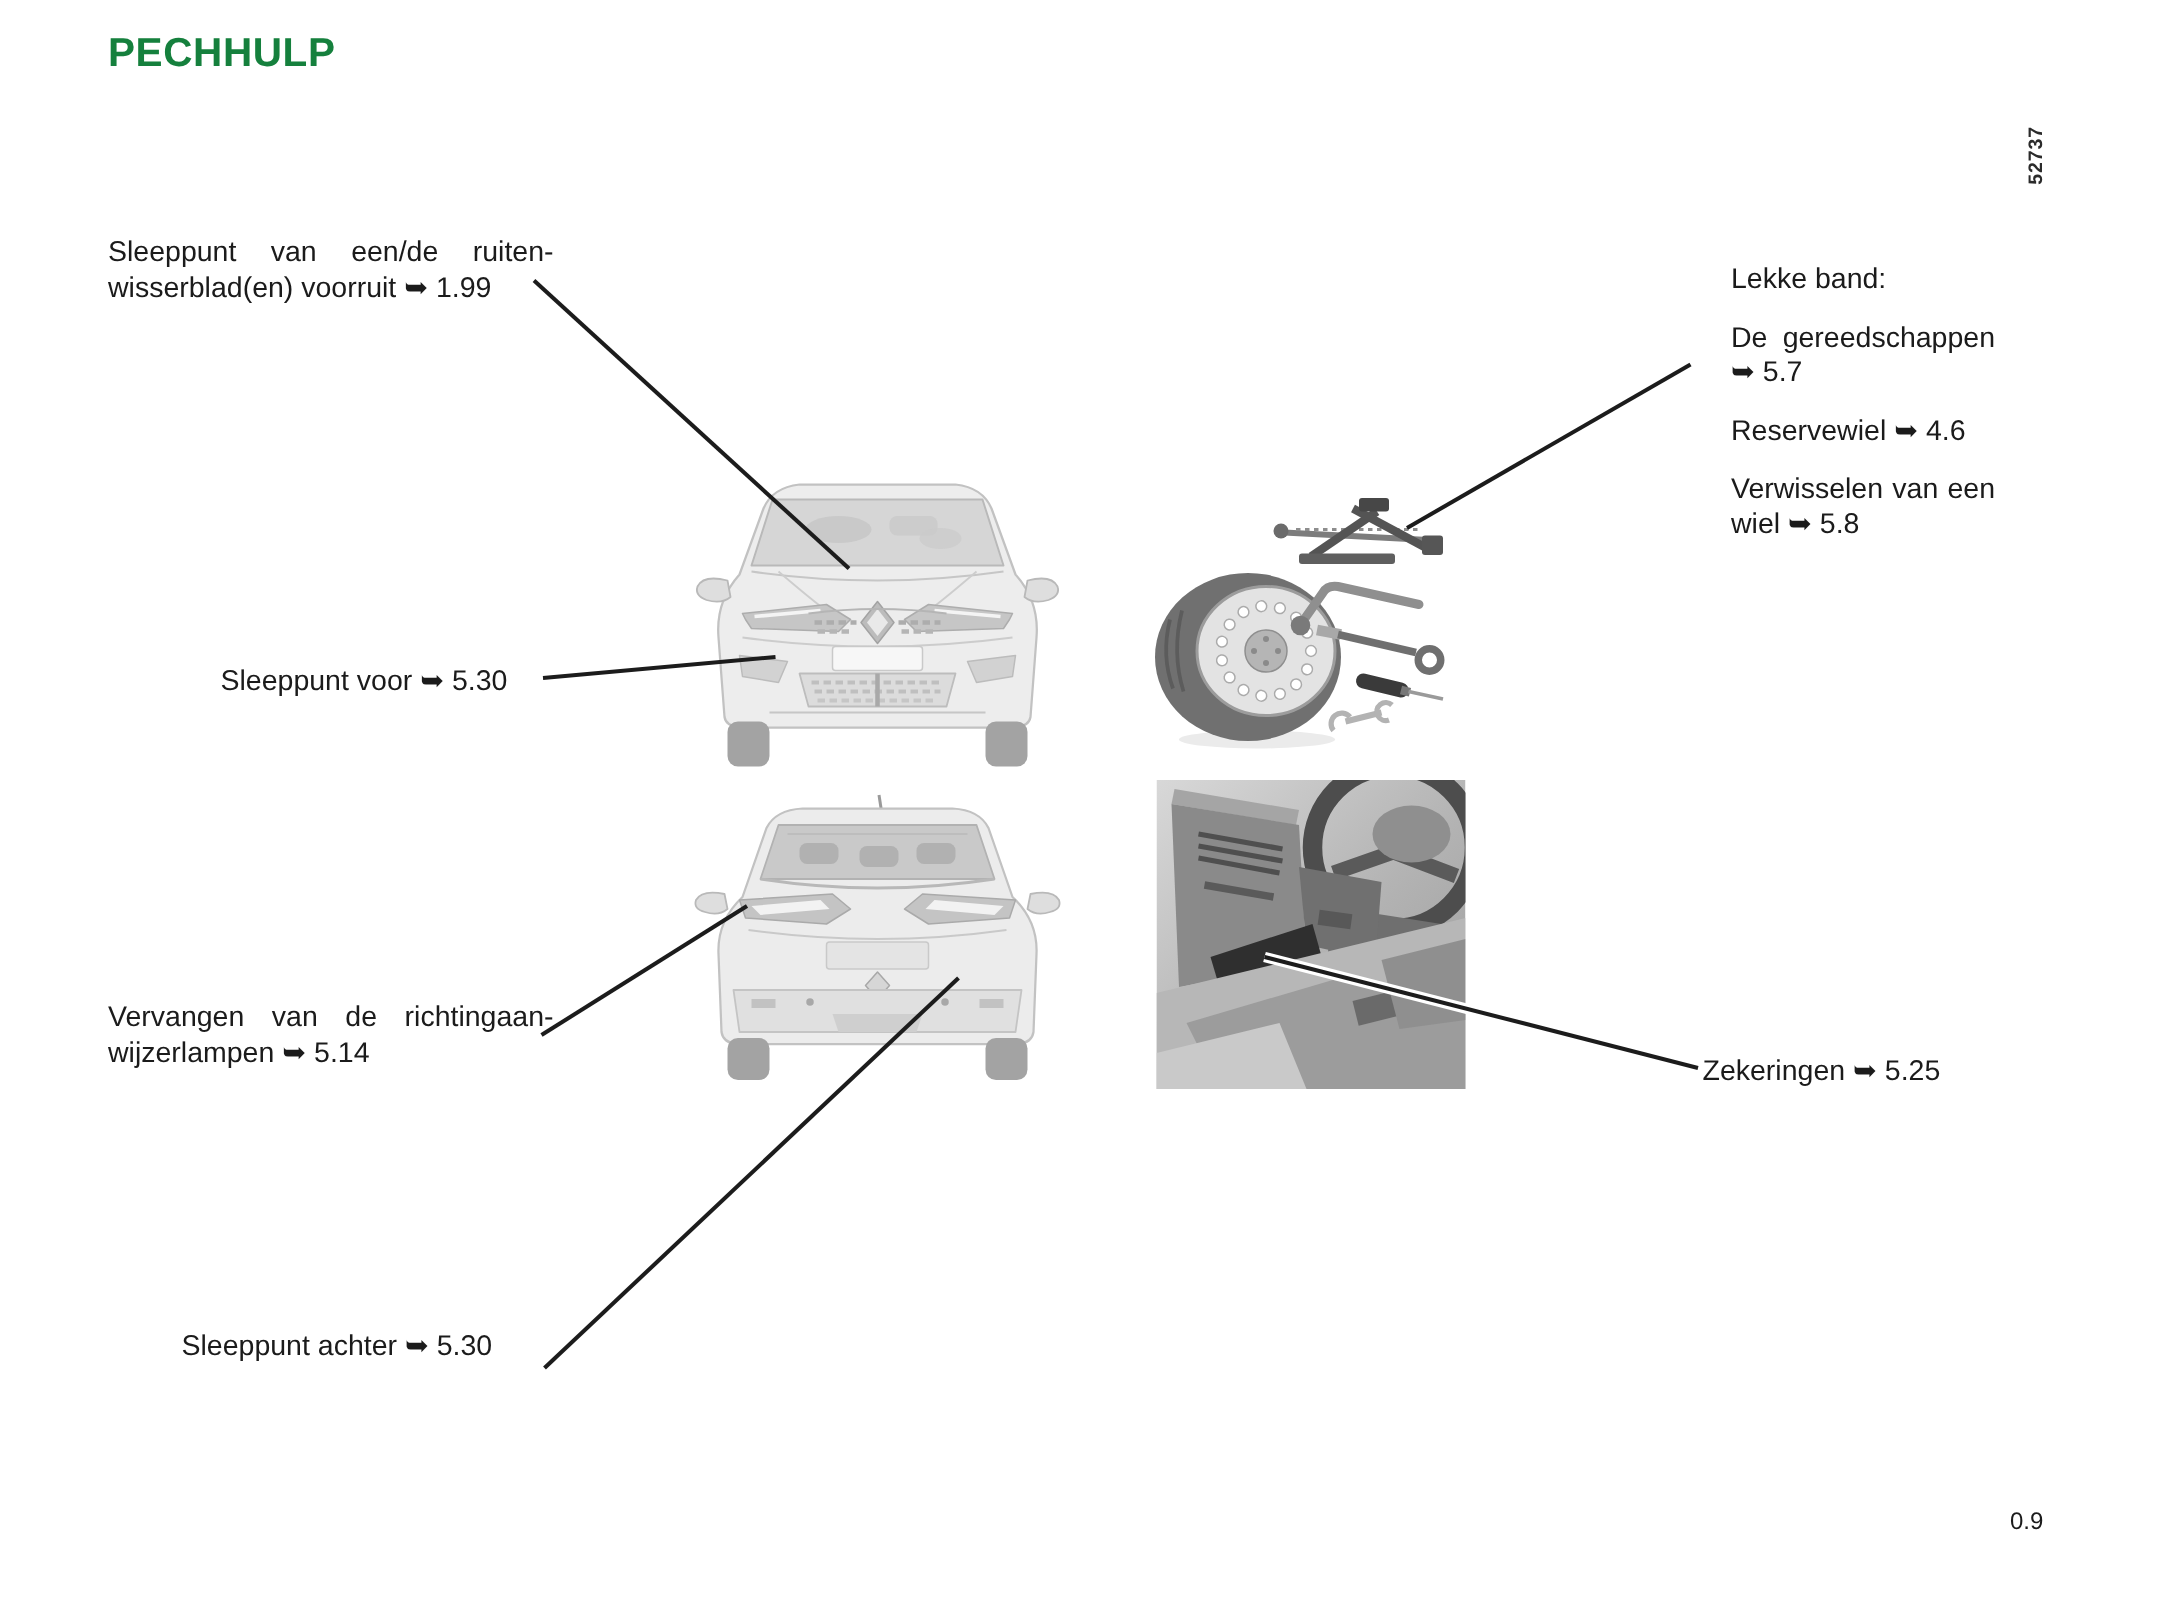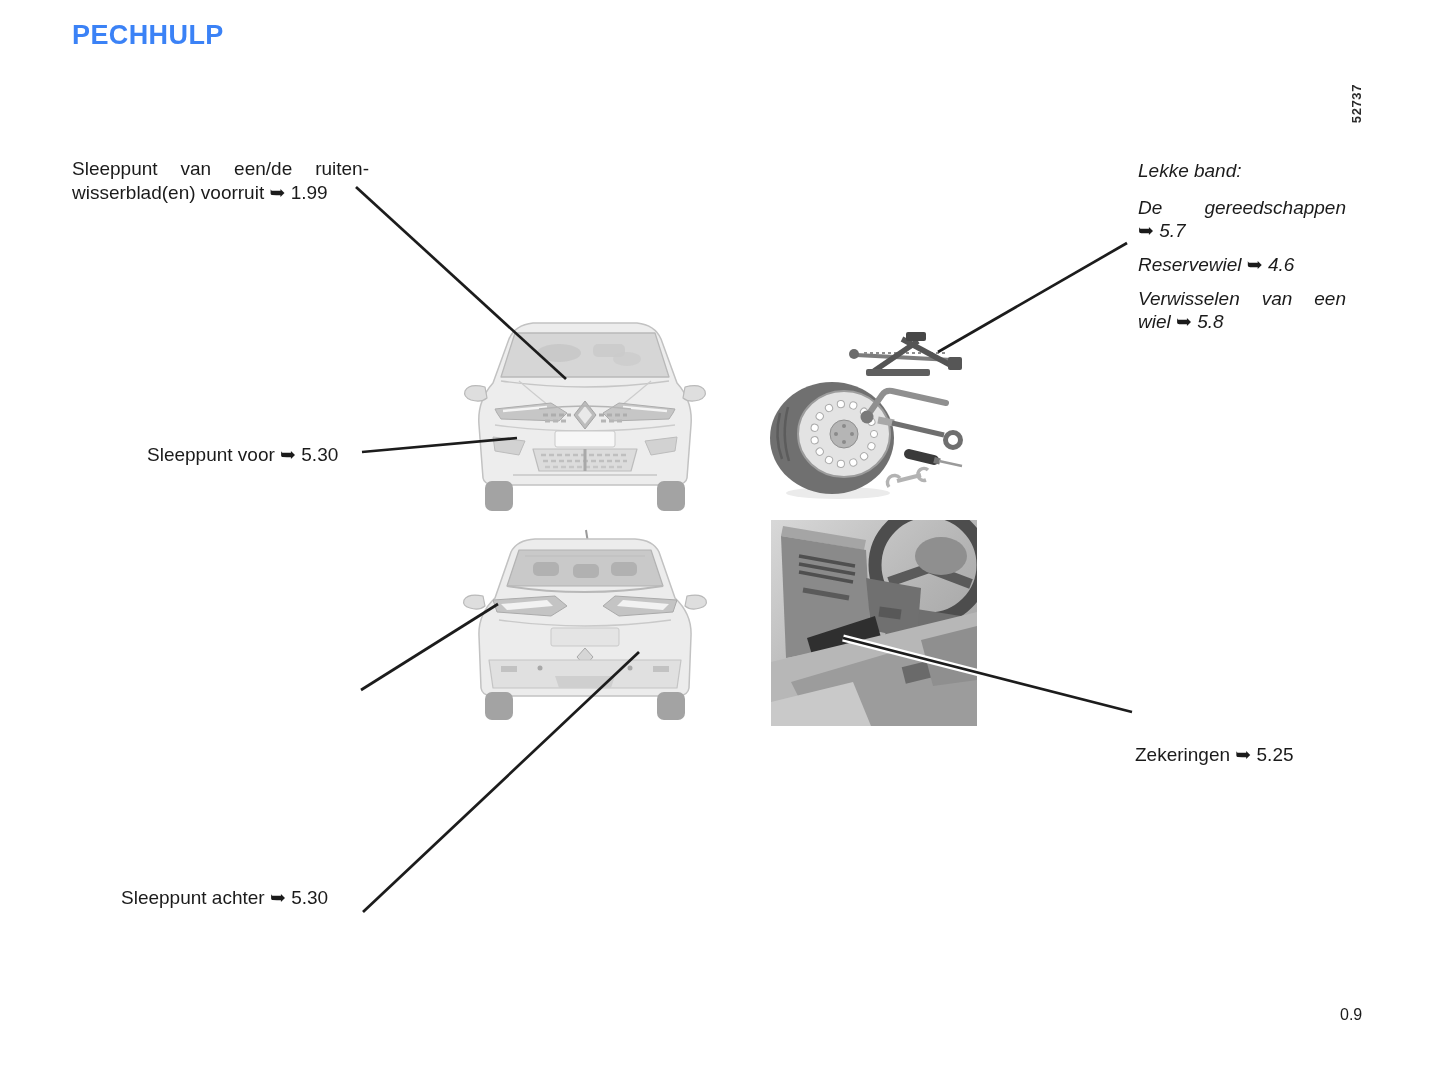--- a/index.html
+++ b/index.html
@@ -3,36 +3,36 @@
 <meta charset="utf-8">
 <style>
   html,body { margin:0; padding:0; background:#ffffff; }
   .page {
     position:relative; width:1445px; height:1070px; background:#ffffff;
     font-family:"Liberation Sans","DejaVu Sans",sans-serif; color:#1b1b1b;
     overflow:hidden;
   }
   .title {
     position:absolute; left:72px; top:20px; margin:0;
-    font-size:27px; font-weight:bold; letter-spacing:0.4px; color:#3b82f6;
+    font-size:27px; font-weight:bold; letter-spacing:0.4px; color:#15803d;
   }
   .lbl { position:absolute; font-size:19px; line-height:24px; white-space:nowrap; }
   .lbl-block { white-space:normal; }
   .j { text-align:justify; text-align-last:justify; }
   .lbl-wiper   { left:72px;  top:157px; width:297px; }
   .lbl-towf    { left:147px; top:443px;text-align:right; }
   .lbl-ind     { left:72px;  top:667px; width:297px; }
   .lbl-towr    { left:121px; top:886px; }
   .rcol        { position:absolute; left:1138px; top:159px; width:208px;
                  font-size:19px; line-height:23px; }
-  .rcol .para  { margin:0;font-style:italic; }
+  .rcol .para  { margin:16px; }
   .rcol .p1    { margin-top:14px; }
   .rcol .p2    { margin-top:11px; }
   .rcol .p3    { margin-top:11px; }
-  .lbl-fuses   { left:1135px; top:703px;margin-top:40px; }
+  .lbl-fuses   { left:1135px; top:703px; }
   .fig-num {
     position:absolute; left:1349px; top:84px;
     writing-mode:vertical-rl; transform:rotate(180deg);
     font-size:13px; color:#2b2b2b; letter-spacing:0.6px; font-weight:bold;
   }
   .page-num { position:absolute; left:1340px; top:1006px; font-size:16px; color:#1b1b1b; }
   .fig { position:absolute; }
   .fig-front { left:455px; top:313px; }
   .fig-rear  { left:455px; top:528px; }
   .fig-tools { left:768px; top:323px; }
@@ -48,20 +48,24 @@
 
   <div class="fig-num">52737</div>
 
   <div class="lbl lbl-block lbl-wiper">
     <div class="j">Sleeppunt van een/de ruiten-</div>
     <div>wisserblad(en) voorruit ➥ 1.99</div>
   </div>
 
   <div class="lbl lbl-towf">Sleeppunt voor ➥ 5.30</div>
 
+  <div class="lbl lbl-block lbl-ind">
+    <div class="j">Vervangen van de richtingaan-</div>
+    <div>wijzerlampen ➥ 5.14</div>
+  </div>
 
   <div class="lbl lbl-towr">Sleeppunt achter ➥ 5.30</div>
 
   <div class="rcol">
     <div class="para">Lekke band:</div>
     <div class="para p1">
       <div class="j">De gereedschappen</div>
       <div>➥ 5.7</div>
     </div>
     <div class="para p2">Reservewiel ➥ 4.6</div>

